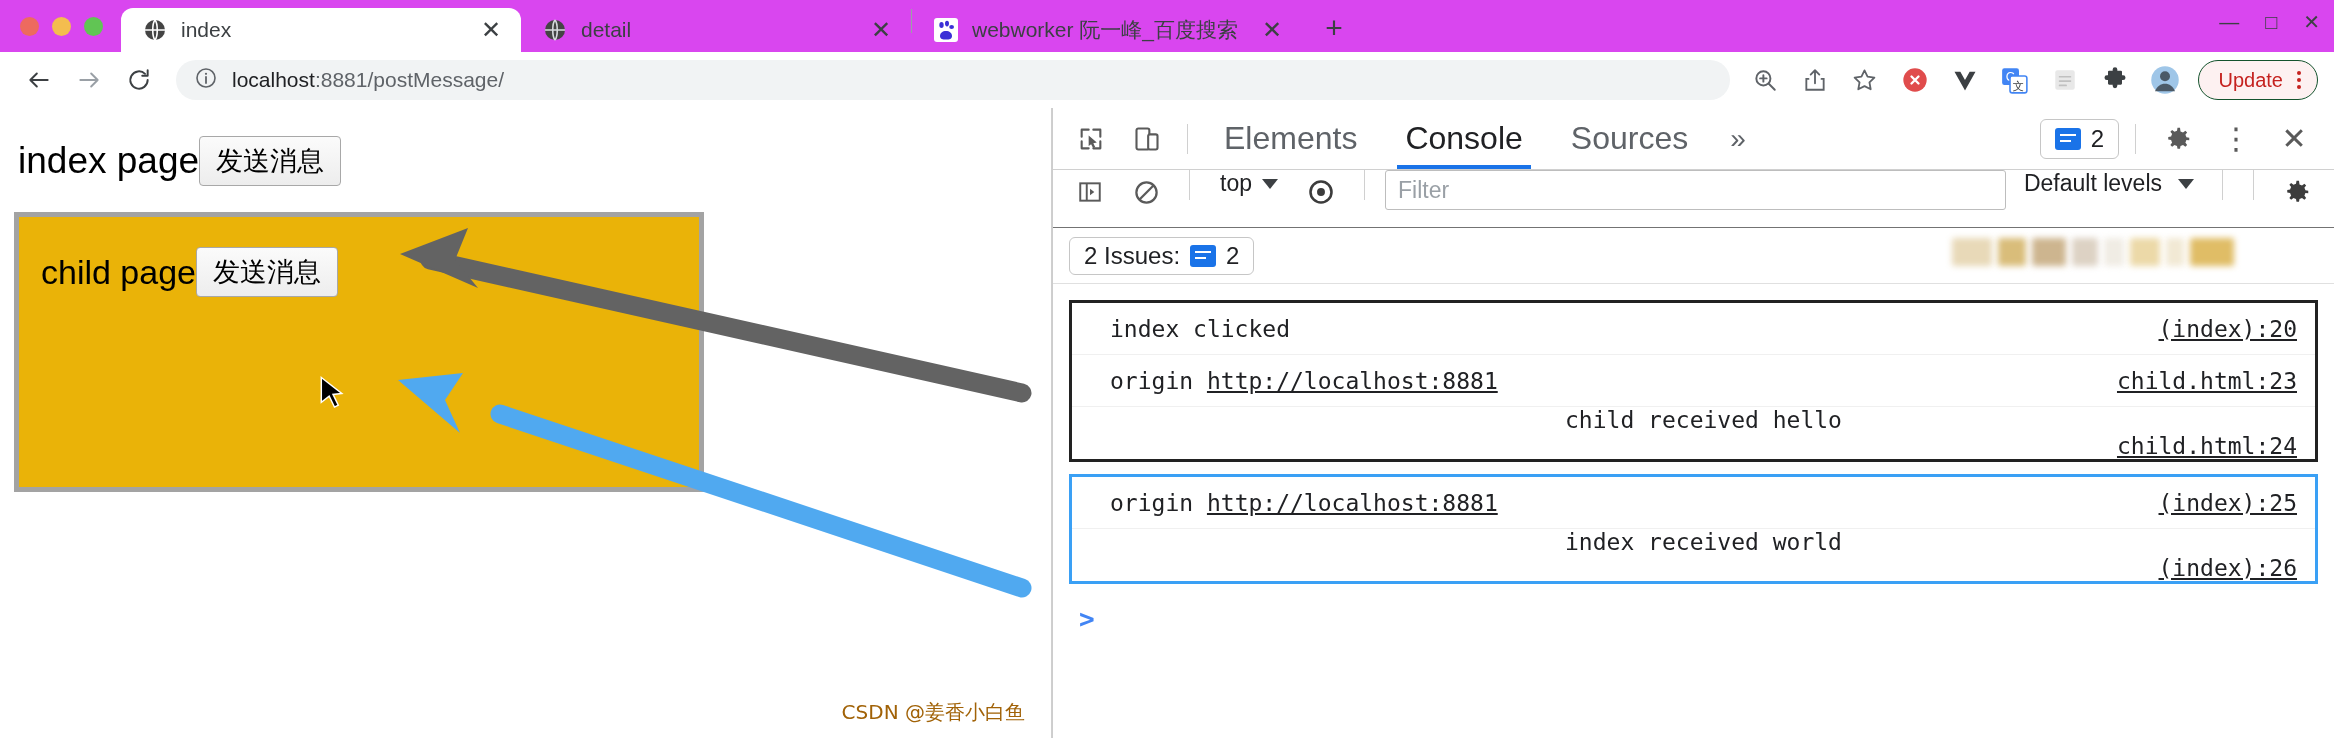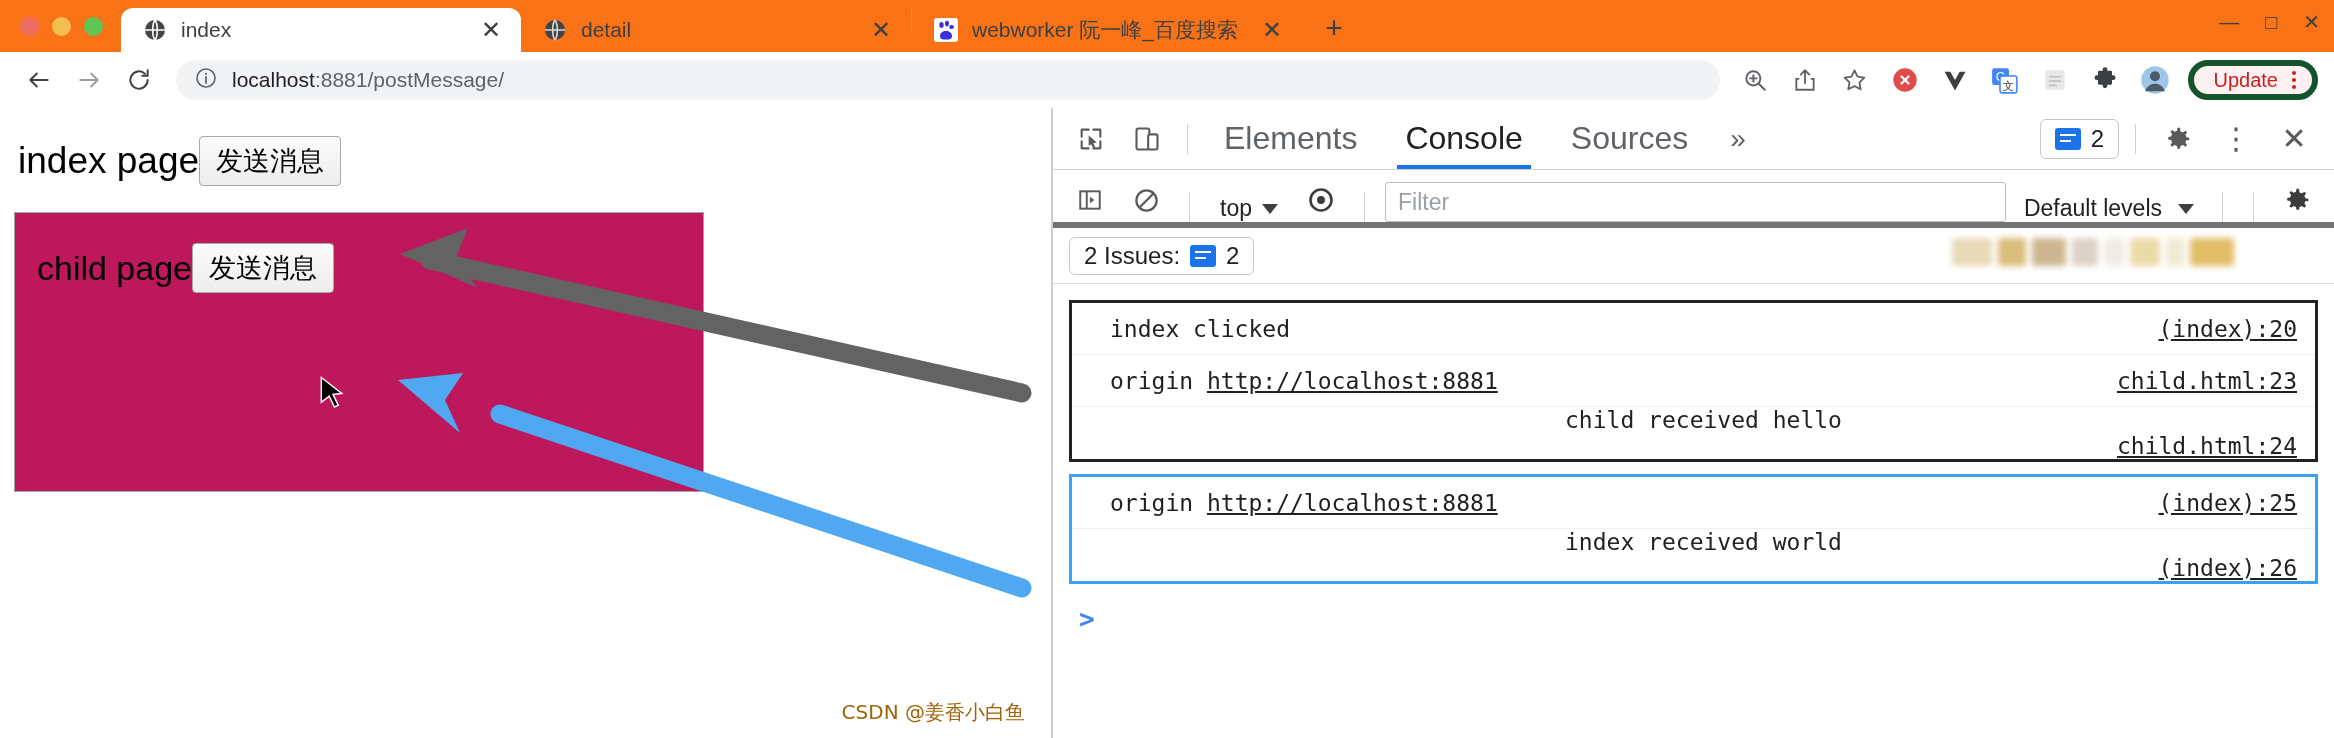--- a/index.html
+++ b/index.html
@@ -8,21 +8,21 @@
     overflow: hidden;
     background: #ffffff;
     font-family: "Liberation Sans", sans-serif;
   }
 
   
   .browser { width: 2334px; height: 738px; position: relative; background:#fff; }
 
   .tabstrip {
     height: 52px;
-    background: #f97316;
+    background: #d946ef;
     display: flex;
     align-items: flex-end;
     padding-left: 14px;
     position: relative;
   }
   .traffic {
     display: flex; align-items: center; gap: 13px;
     height: 52px; padding: 0 18px 0 6px;
   }
   .dot { width: 19px; height: 19px; border-radius: 50%; }
@@ -98,21 +98,21 @@
     font-size: 21px; color:#5f6368; white-space:nowrap;
   }
   .omnibox .url b { color:#202124; font-weight: 400; }
   .tb-icons { display:flex; align-items:center; gap: 8px; padding-left: 10px; }
   .tb-ico {
     width: 42px; height: 42px; border-radius: 50%;
     display:flex; align-items:center; justify-content:center;
     color:#5f6368; flex: none;
   }
   .update-pill {
-    height: 40px; border: 6px solid #14532d; border-radius: 20px;
+    height: 40px; border: 1px solid #14532d; border-radius: 20px;
     background: #fdf1f1; color: #c5221f;
     display:flex; align-items:center; gap: 14px;
     padding: 0 16px 0 20px;
     font-size: 20px; margin-left: 8px;
   }
   .kebab { display:flex; flex-direction:column; gap:3px; }
   .kebab i { width:4px;height:4px;border-radius:50%;background:#c5221f;display:block; }
 
   
   .content { display:flex; height: 630px; background:#fff; }
@@ -133,22 +133,22 @@
     padding: 6px 16px;
     background: linear-gradient(#fbfbfb,#ededed);
     border: 1px solid #a8a8a8;
     border-radius: 4px;
     color:#000;
     font-family: "DejaVu Sans", sans-serif;
   }
   .iframe-box {
     margin: 26px 0 0 14px;
     width: 690px; height: 280px;
-    border: 1px solid #a3a3a3;
-    background:#be185d;
+    border: 5px solid #a3a3a3;
+    background:#eab308;
     position: relative;
   }
   .iframe-box .pg-head { padding: 30px 0 0 22px; }
   .iframe-box .pg-title { font-size: 34px; }
   .annot { position:absolute; left:0; top:0; width:1052px; height:630px; pointer-events:none; }
   .watermark {
     position:absolute; right: 26px; bottom: 12px;
     font-size: 20px; color:#a16207;
     font-family: "DejaVu Sans", sans-serif;
   }
@@ -194,23 +194,23 @@
     width: 26px;height:22px;background:#1a73e8;border-radius:3px;flex:none;
     position:relative;
   }
   .msg-glyph::before,.msg-glyph::after{
     content:"";position:absolute;left:5px;height:2px;background:#fff;
   }
   .msg-glyph::before{top:6px;width:16px;}
   .msg-glyph::after{top:12px;width:11px;}
 
   .dt-filterbar {
-    height: 58px; display:flex; align-items:flex-end;
+    height: 58px; display:flex; align-items:flex-start;
     padding: 0 14px; gap: 10px;
-    border-bottom: 6px solid #737373;
+    border-bottom: 1px solid #737373;
     background:#fff;
   }
   .fb-ico { width:46px;height:44px;display:flex;align-items:center;justify-content:center;color:#5a5a5a;flex:none;}
   .ctx-sel {
     display:flex;align-items:center;gap:10px;
     font-size: 23px; color:#202124; padding: 0 10px; white-space:nowrap;
   }
   .caret { width:0;height:0;border-left:8px solid transparent;border-right:8px solid transparent;border-top:10px solid #3c4043; }
   .filter-input {
     flex: 1 1 auto; height: 40px;

